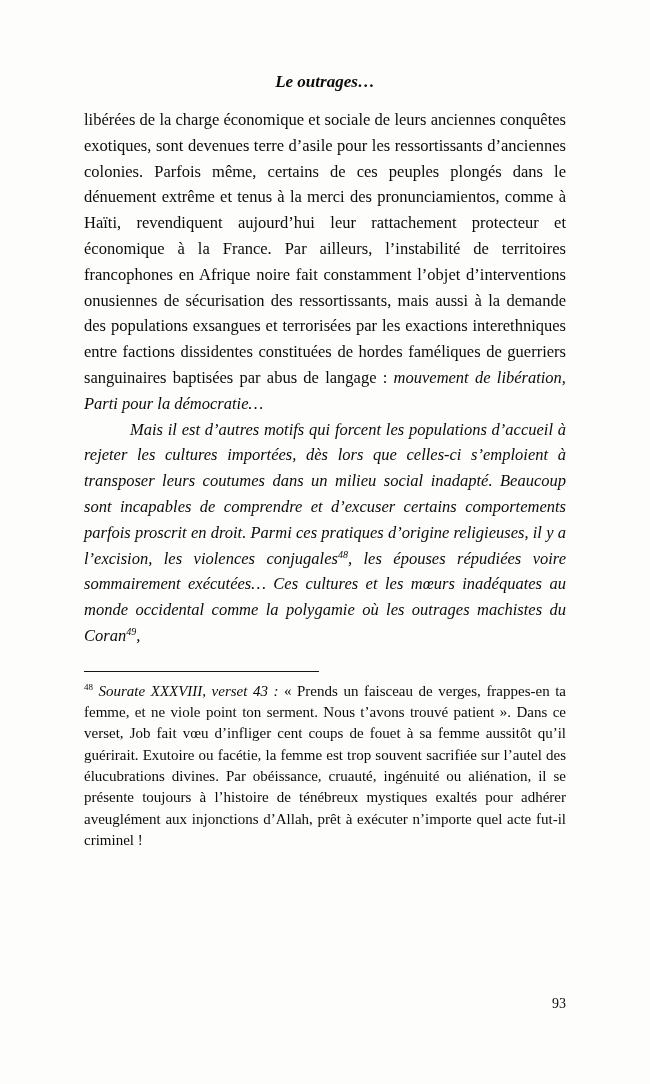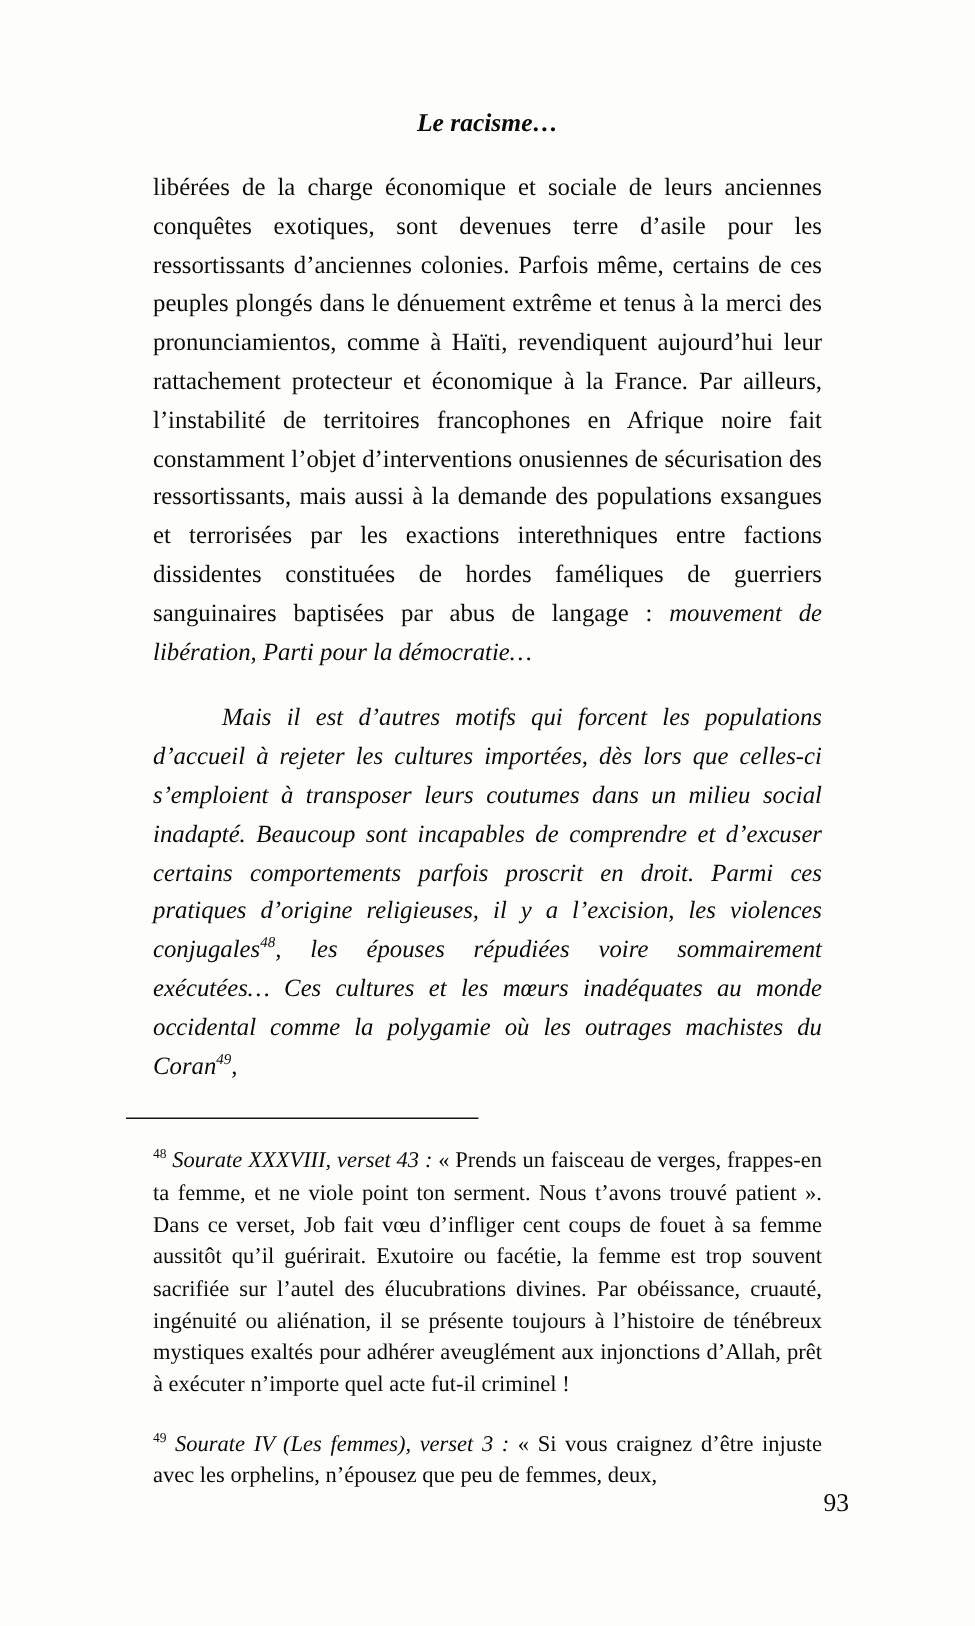--- a/index.html
+++ b/index.html
@@ -28,21 +28,21 @@
     font-size: 17px;
     line-height: 24px;
     margin-bottom: 13px;
   }
   .body-text {
     font-size: 16.5px;
     line-height: 25.8px;
     text-align: justify;
   }
   .para {
-    margin: 18px;
+    margin: 0;
   }
   .para.indent {
     text-indent: 46px;
     font-style: italic;
   }
   .italic {
     font-style: italic;
   }
   sup.fnref {
     font-size: 10px;
@@ -60,43 +60,42 @@
     line-height: 21.3px;
     text-align: justify;
   }
   .footnotes sup.fnref {
     font-size: 9px;
   }
   .page-number {
     position: absolute;
     right: 84px;
     bottom: 72px;
-    font-size: 17px;
+    font-size: 14px;
   }
 </style>
 </head>
 <body>
 
 <div class="page">
 
-  <div class="running-head">Le racisme…</div>
+  <div class="running-head">Le outrages…</div>
 
   <div class="body-text">
 
     <p class="para"><span>libérées de la charge économique et sociale de leurs anciennes conquêtes exotiques, sont devenues terre d’asile pour les ressortissants d’anciennes colonies. Parfois même, certains de ces peuples plongés dans le dénuement extrême et tenus à la merci des pronunciamientos, comme à Haïti, revendiquent aujourd’hui leur rattachement protecteur et économique à la France. Par ailleurs, l’instabilité de territoires francophones en Afrique noire fait constamment l’objet d’interventions onusiennes de sécurisation des ressortissants, mais aussi à la demande des populations exsangues et terrorisées par les exactions interethniques entre factions dissidentes constituées de hordes faméliques de guerriers sanguinaires baptisées par abus de langage : </span><span class="italic">mouvement de libération, Parti pour la démocratie…</span></p>
 
     <p class="para indent"><span>Mais il est d’autres motifs qui forcent les populations d’accueil à rejeter les cultures importées, dès lors que celles-ci s’emploient à transposer leurs coutumes dans un milieu social inadapté. Beaucoup sont incapables de comprendre et d’excuser certains comportements parfois proscrit en droit. Parmi ces pratiques d’origine religieuses, il y a l’excision, les violences conjugales</span><sup class="fnref">48</sup><span>, les épouses répudiées voire sommairement exécutées… Ces cultures et les mœurs inadéquates au monde occidental comme la polygamie où les outrages machistes du Coran</span><sup class="fnref">49</sup><span>,</span></p>
 
   </div>
 
   <hr class="fn-rule">
 
   <div class="footnotes">
 
     <p class="para"><sup class="fnref">48</sup> <span class="italic">Sourate XXXVIII, verset 43 :</span><span> « Prends un faisceau de verges, frappes-en ta femme, et ne viole point ton serment. Nous t’avons trouvé patient ». Dans ce verset, Job fait vœu d’infliger cent coups de fouet à sa femme aussitôt qu’il guérirait. Exutoire ou facétie, la femme est trop souvent sacrifiée sur l’autel des élucubrations divines. Par obéissance, cruauté, ingénuité ou aliénation, il se présente toujours à l’histoire de ténébreux mystiques exaltés pour adhérer aveuglément aux injonctions d’Allah, prêt à exécuter n’importe quel acte fut-il criminel !</span></p>
 
-    <p class="para"><sup class="fnref">49</sup> <span class="italic">Sourate IV (Les femmes), verset 3 :</span><span> « Si vous craignez d’être injuste avec les orphelins, n’épousez que peu de femmes, deux,</span></p>
 
   </div>
 
   <div class="page-number">93</div>
 
 </div>
 
 </body></html>

